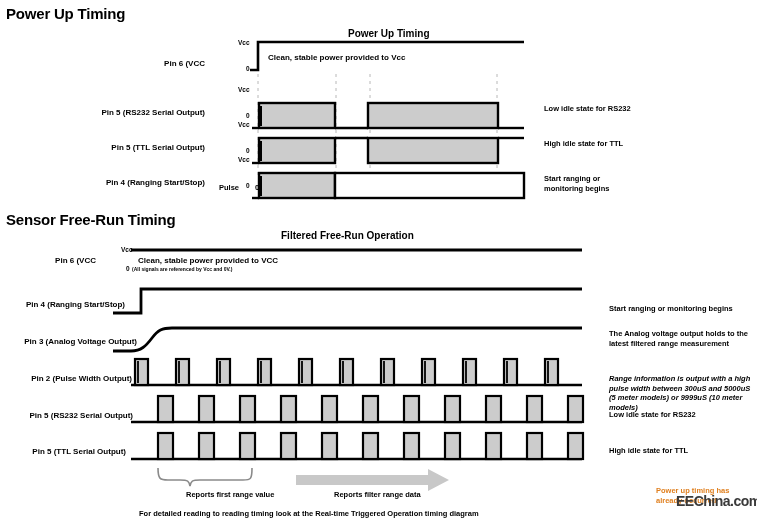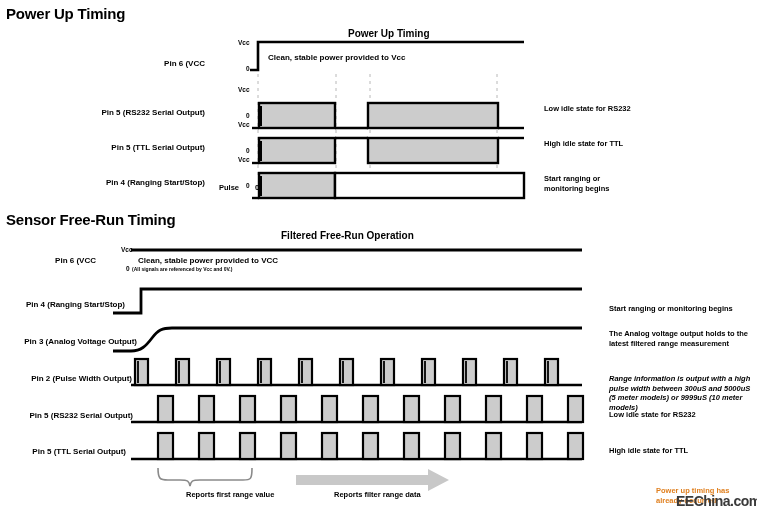--- a/index.html
+++ b/index.html
@@ -205,20 +205,21 @@
   <div class="note-right" style="left:593px; top:146px; width:165px;font-style:italic;">Range information is output with a high pulse width between 300uS and 5000uS (5 meter models) or 9999uS (10 meter models)</div>
 
   <div class="pin-label" style="left:0px; top:183px; width:133px;">Pin 5 (RS232 Serial Output)</div>
   <div class="note-right" style="left:593px; top:182px; width:160px;">Low idle state for RS232</div>
 
   <div class="pin-label" style="left:0px; top:219px; width:126px;">Pin 5 (TTL Serial Output)</div>
   <div class="note-right" style="left:593px; top:218px; width:160px;">High idle state for TTL</div>
 
   <div class="brace-text" style="left:186px; top:262px;">Reports first range value</div>
   <div class="brace-text" style="left:334px; top:262px;">Reports filter range data</div>
+  <div class="bottom-text" style="left:139px; top:281px;">For detailed reading to reading timing look at the Real-time Triggered Operation timing diagram</div>
 
   <div class="orange-note" style="left:656px; top:258px;">Power up timing has</div>
   <div class="orange-note" style="left:656px; top:268px;">already occurred</div>
   <div class="watermark" style="left:676px; top:265px;">EEChina.com</div>
 
   <svg width="757" height="294">
 
     <g>
       <line x1="131" y1="22" x2="582" y2="22" stroke="#000" stroke-width="3"></line>
     </g>

